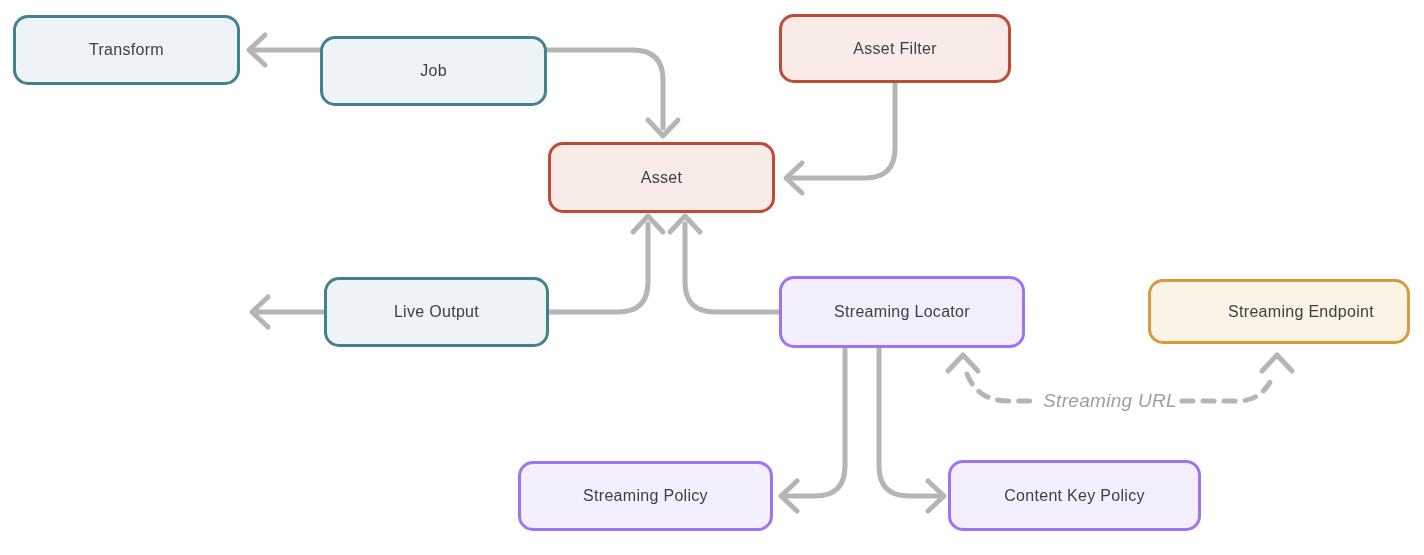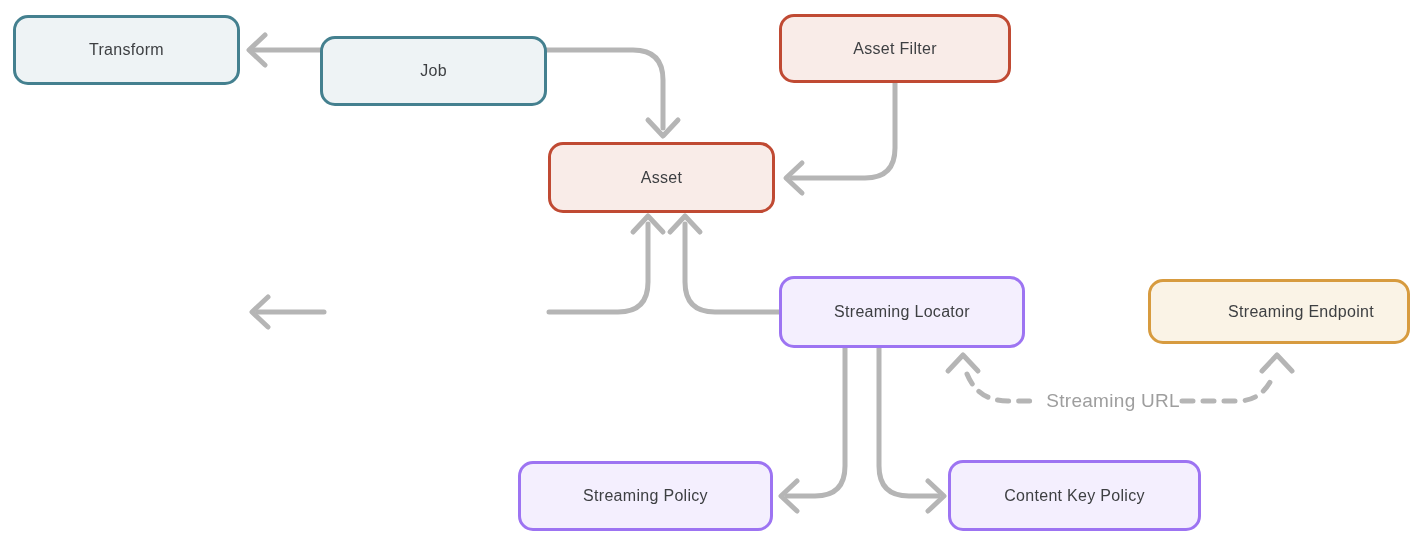--- a/index.html
+++ b/index.html
@@ -42,25 +42,26 @@
   .node.red    { border-color: var(--red-border, #c04a33);    background: var(--red-fill, #f9ece8); }
   .node.purple { border-color: var(--purple-border, #9d74f2); background: var(--purple-fill, #f4effe); }
   .node.orange { border-color: var(--orange-border, #d79b3f); background: var(--orange-fill, #faf3e6); }
 
   .edge-label {
     position: absolute;
     left: 1040px;
     top: 401px;
     width: 140px;
     transform: translateY(-52%);
-    text-align: right;
+    text-align: center;
     font-size: 19px;
     color: var(--edge-label-text, #9e9e9e);
     letter-spacing: 0.3px;
     white-space: nowrap;
+    font-style: italic;
   }
 </style>
 </head>
 <body>
 
 <div class="canvas">
 
   <svg class="edges" viewBox="0 0 1424 555" xmlns="http://www.w3.org/2000/svg" fill="none" stroke="#b5b5b5" stroke-width="5" stroke-linecap="round" stroke-linejoin="round">
 
     <g>
@@ -121,20 +122,23 @@
 
   <div class="node red" style="left:779px; top:14px; width:232px; height:69px;">
     <span>Asset Filter</span>
   </div>
 
   <div class="node red" style="left:548px; top:142px; width:227px; height:71px;">
     <span>Asset</span>
   </div>
 
 
+  <div class="node teal" style="left:324px; top:277px; width:225px; height:70px;">
+    <span>Live Output</span>
+  </div>
 
   <div class="node purple" style="left:779px; top:276px; width:246px; height:72px;">
     <span>Streaming Locator</span>
   </div>
 
   <div class="node orange" style="left:1148px; top:279px; width:262px; height:65px;padding-left:44px;">
     <span>Streaming Endpoint</span>
   </div>
 
   <div class="node purple" style="left:518px; top:461px; width:255px; height:70px;">

